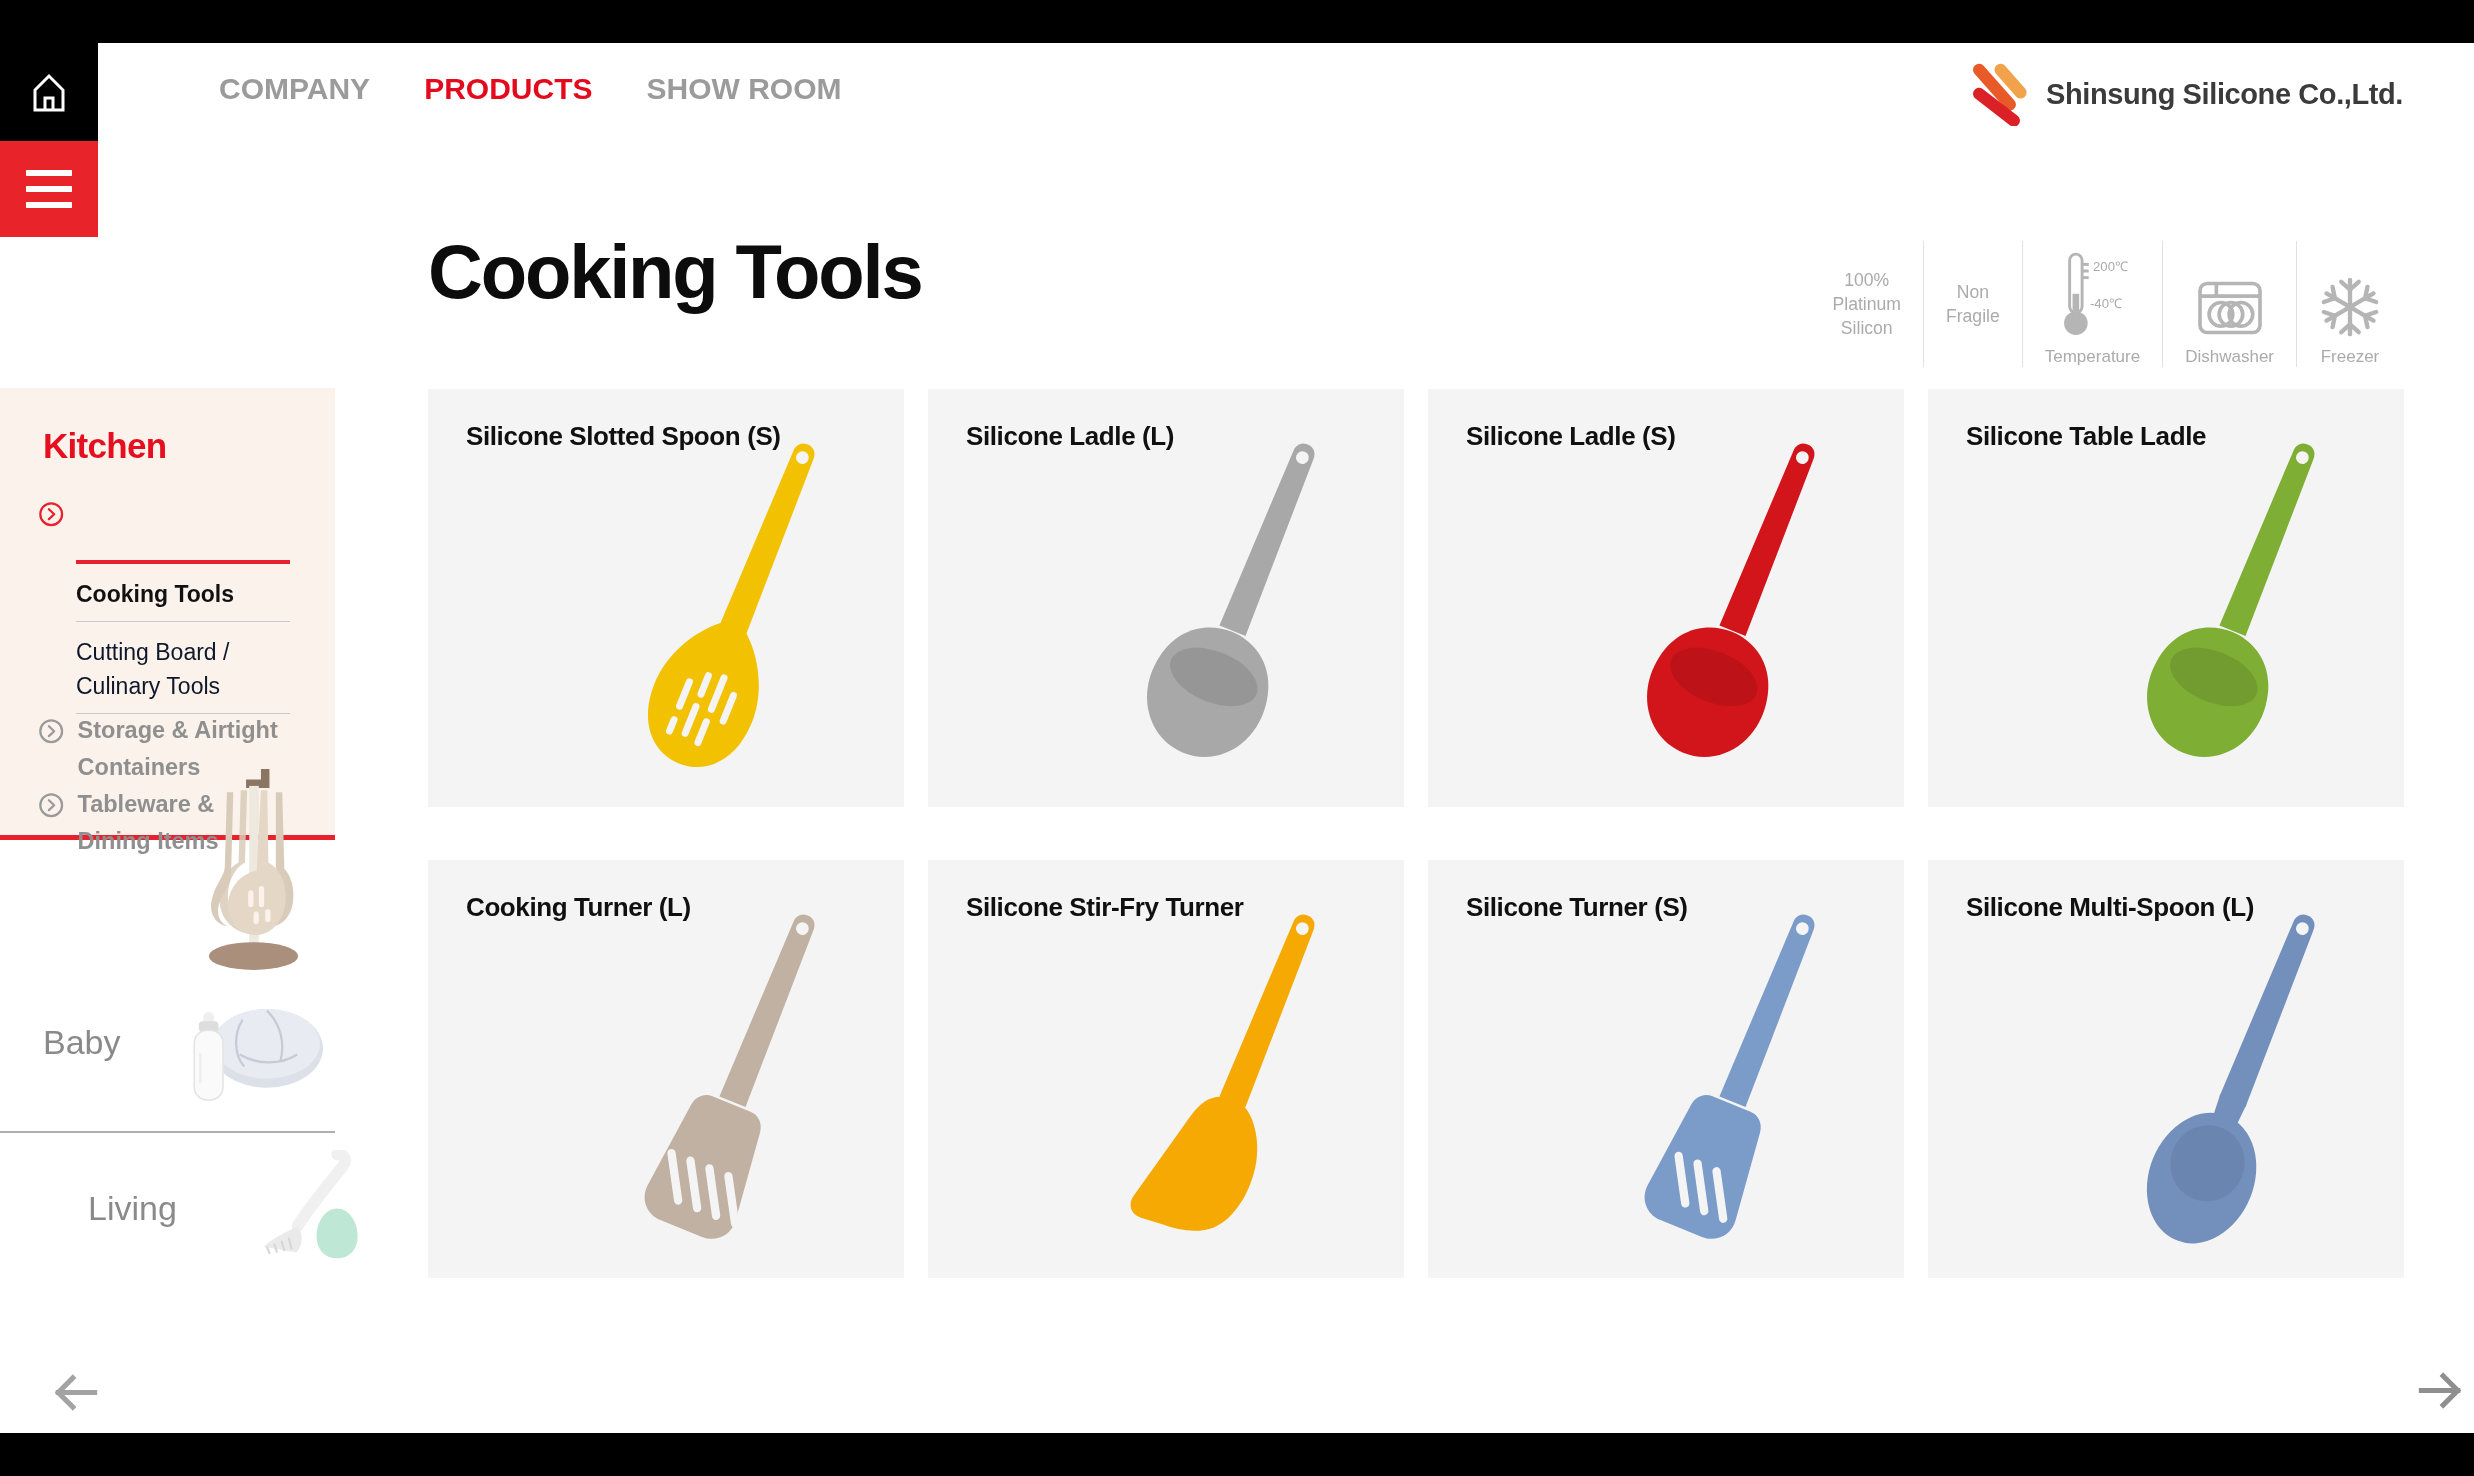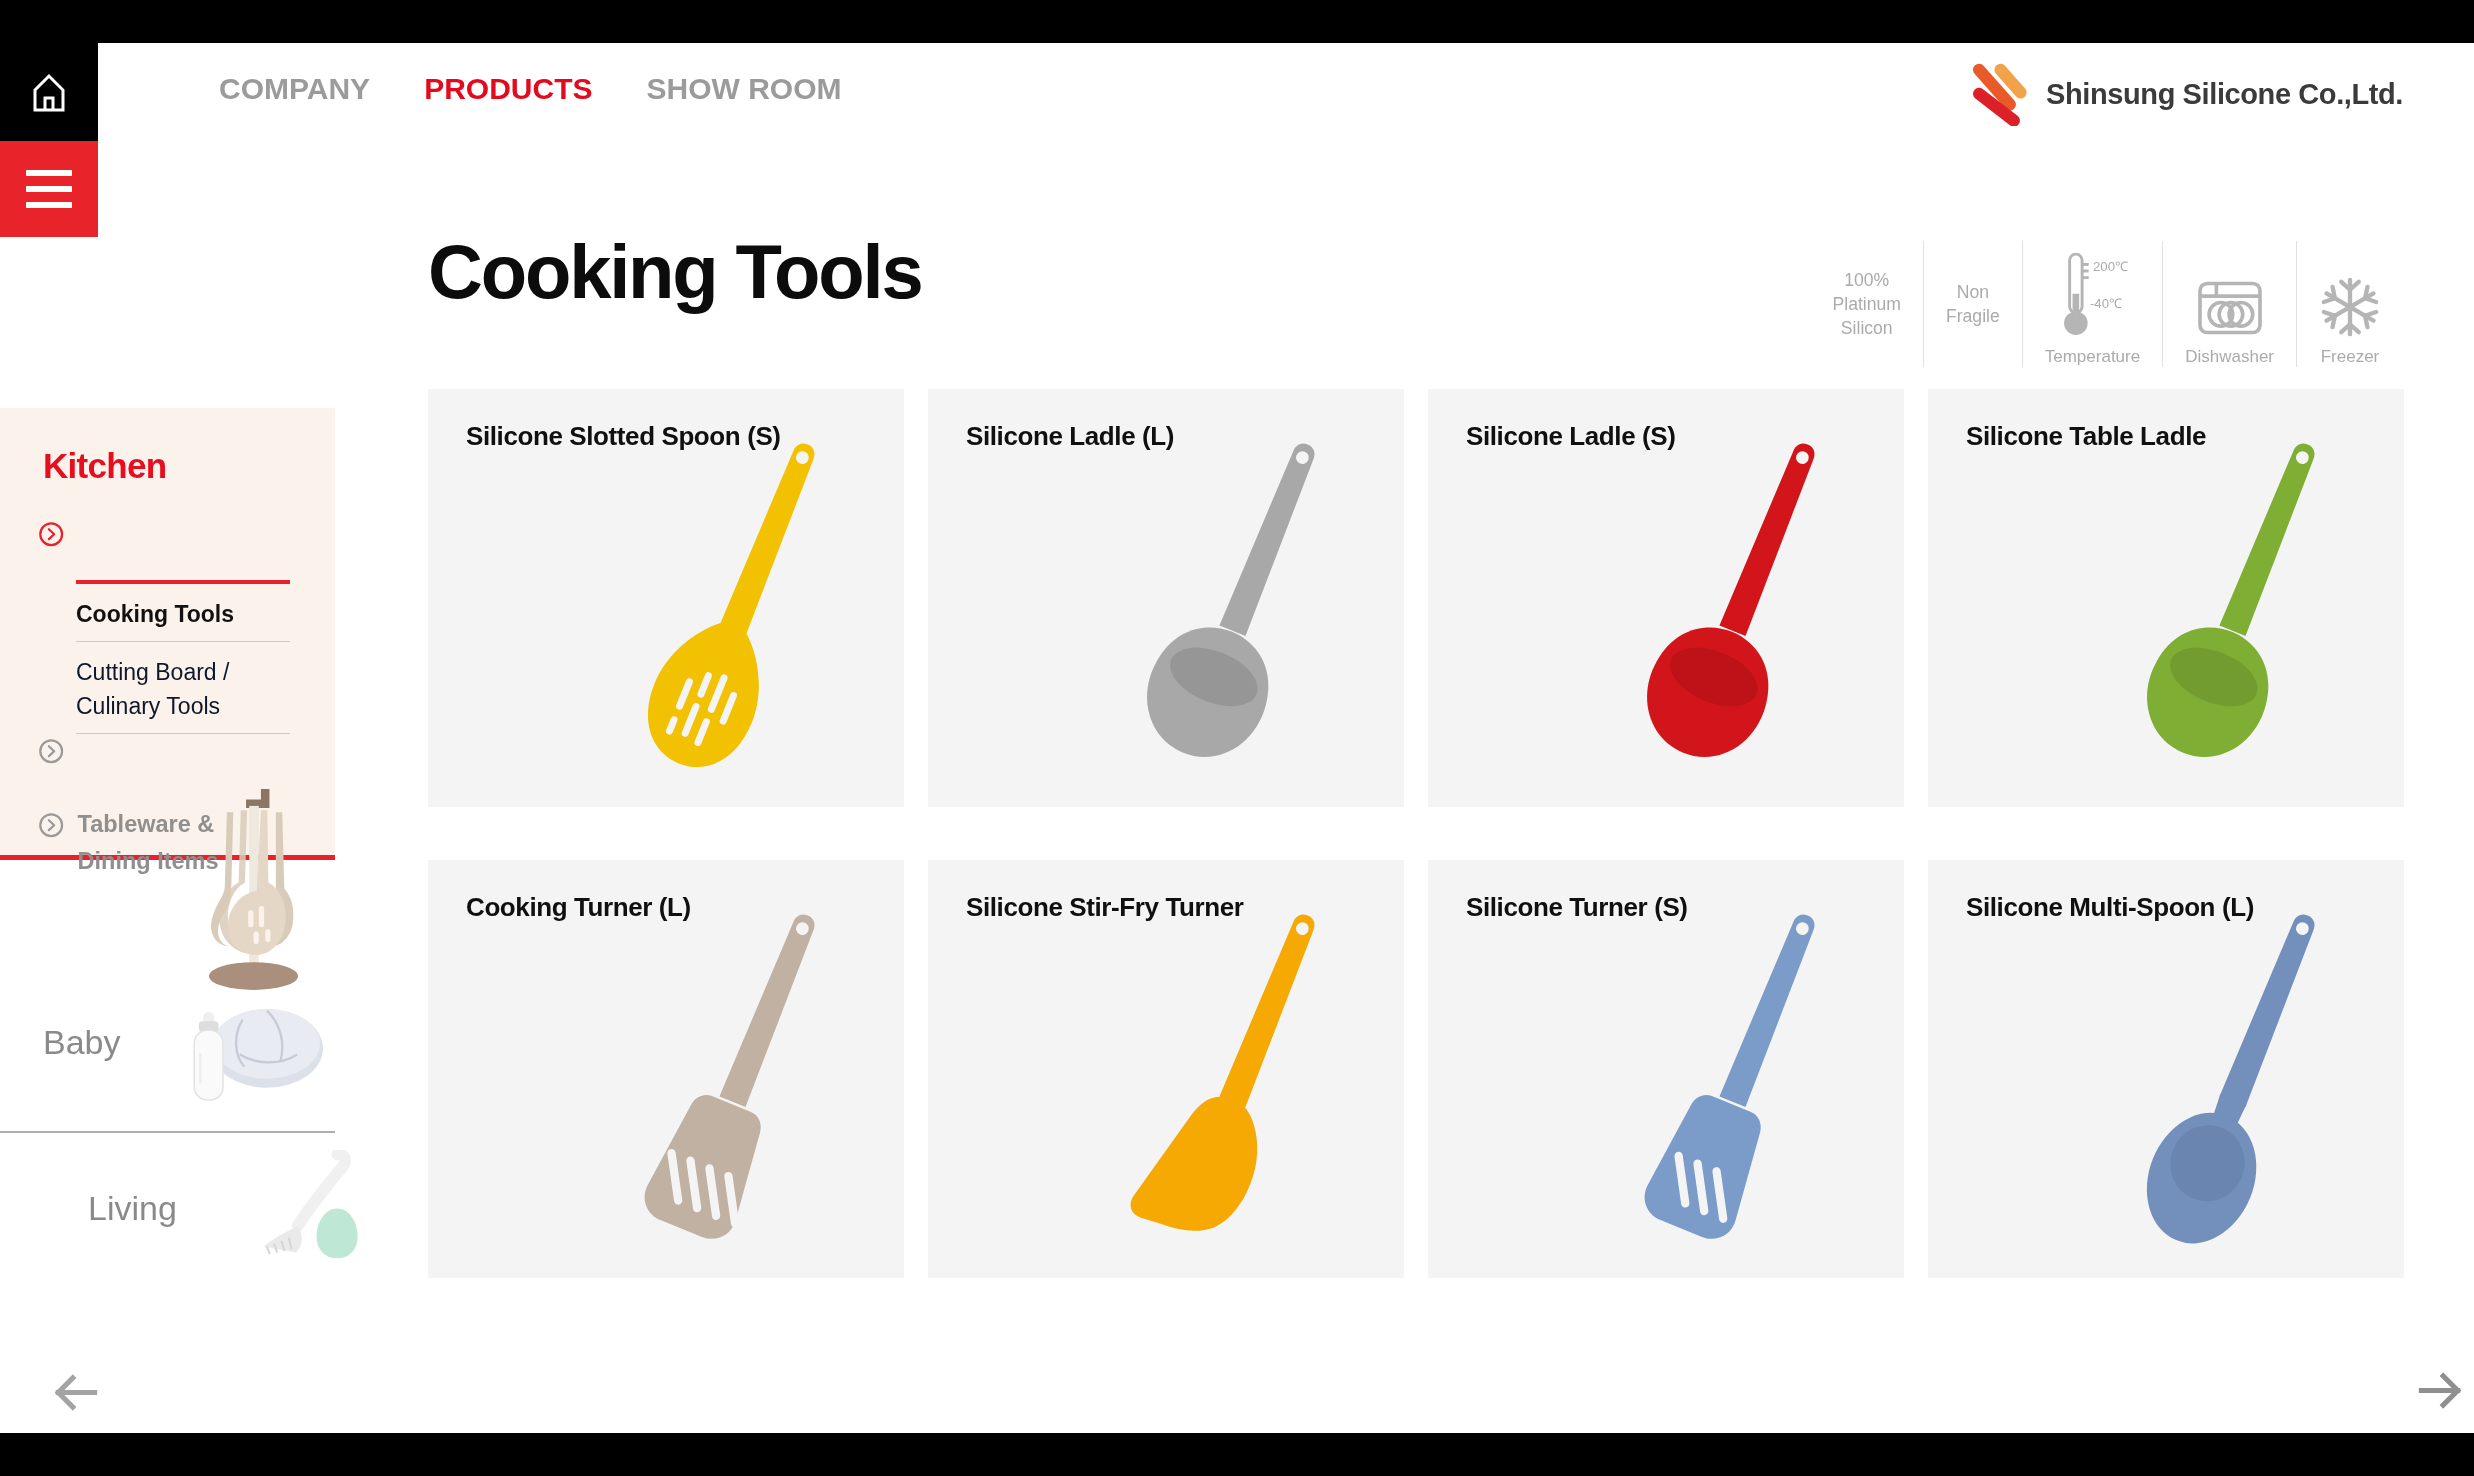--- a/index.html
+++ b/index.html
@@ -31,21 +31,21 @@
            padding:0 22px; color:#ABABAB; text-align:center; }
   .badge + .badge { border-left:1.5px solid #E0E0E0; }
   .badge.txt { justify-content:center; font-size:17.6px; line-height:24px; }
   .b-label { font-size:17px; margin-top:8.8px; color:#ABABAB; }
   .temp-wrap { position:relative; width:81px; height:87px; }
   .temp-wrap svg { position:absolute; left:0; top:0; }
   .temp-max { position:absolute; left:41px; top:5.9px; font-size:13.2px; }
   .temp-min { position:absolute; left:38px; top:43px; font-size:13.2px; }
 
   
-  .side-panel { position:absolute; left:0; top:408px; width:335px; height:452px;
+  .side-panel { position:absolute; left:0; top:388px; width:335px; height:452px;
                 background:#FBF2EC; border-bottom:5.1px solid #E8212C;padding-left:48px; }
   .kitchen-title { position:absolute; left:43px; top:38px; font-size:35px; font-weight:800; color:#E60E1F; letter-spacing:-0.7px; }
   .sp-item { position:absolute; left:38px; display:flex; gap:13.2px; }
   .sp-item .txt-lines { font-size:23.5px; font-weight:700; line-height:37px; color:#1A1A1A; }
   .sp-item.muted .txt-lines { color:#8F8F8F; }
   .red-underline { position:absolute; left:76px; top:172px; width:214px; height:3.7px; background:#E8212C; }
   .sub-item { position:absolute; left:76px; width:214px; font-size:23px; line-height:34px;
               padding-bottom:10.3px; border-bottom:1.5px solid #C9C9C9; cursor:pointer; }
   .sub-item.active { font-weight:700; color:#111; }
   .sub-item.muted { color:#0f172a; }
@@ -188,20 +188,24 @@
   <div class="sub-item muted" style="top:247px;">
     <div>Cutting Board /</div>
     <div>Culinary Tools</div>
   </div>
 
   <div class="sp-item muted" style="top:324px;">
     <svg width="26.4" height="26.4" viewBox="0 0 40 40" style="margin-top:5.9px;">
       <circle cx="20" cy="20" r="16.5" fill="none" stroke="#9A9A9A" stroke-width="3.4"></circle>
       <path d="M16.5 12.5 L24.5 20 L16.5 27.5" fill="none" stroke="#9A9A9A" stroke-width="3.4" stroke-linecap="round" stroke-linejoin="round"></path>
     </svg>
+    <div class="txt-lines">
+      <div>Storage &amp; Airtight</div>
+      <div>Containers</div>
+    </div>
   </div>
 
   <div class="sp-item muted" style="top:398px;">
     <svg width="26.4" height="26.4" viewBox="0 0 40 40" style="margin-top:5.9px;">
       <circle cx="20" cy="20" r="16.5" fill="none" stroke="#9A9A9A" stroke-width="3.4"></circle>
       <path d="M16.5 12.5 L24.5 20 L16.5 27.5" fill="none" stroke="#9A9A9A" stroke-width="3.4" stroke-linecap="round" stroke-linejoin="round"></path>
     </svg>
     <div class="txt-lines">
       <div>Tableware &amp;</div>
       <div>Dining Items</div>

